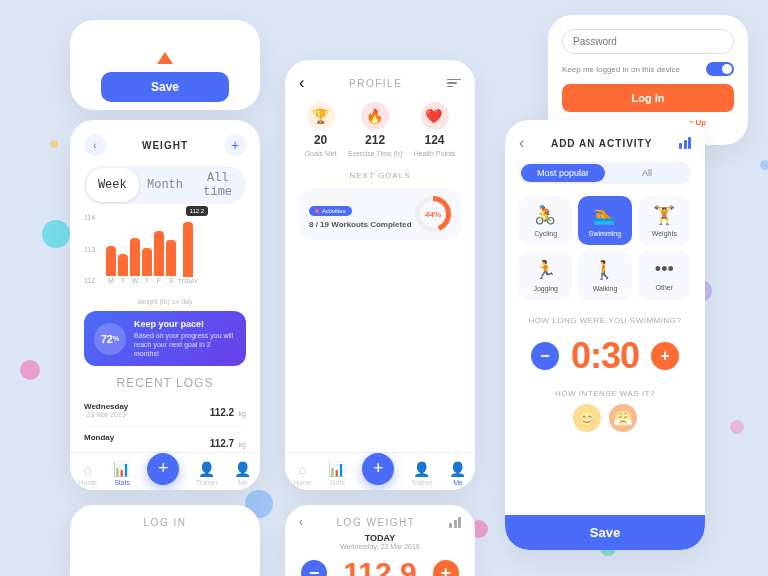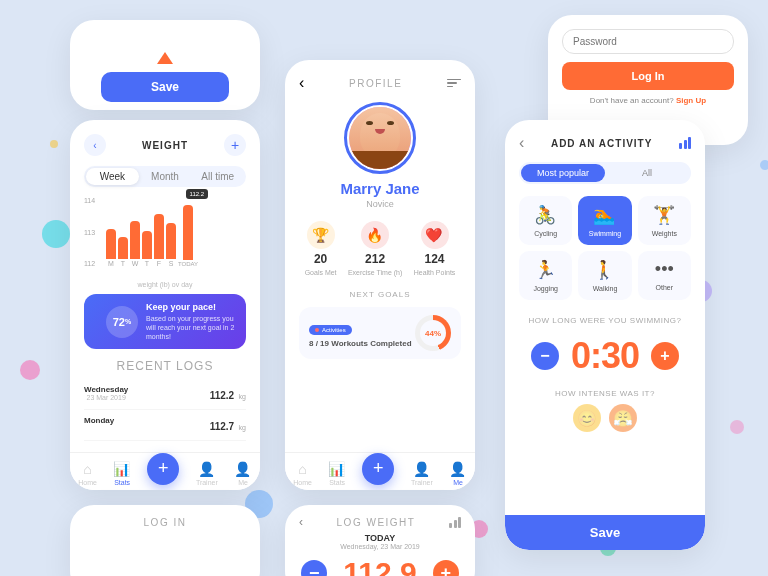--- a/index.html
+++ b/index.html
@@ -58,28 +58,29 @@
     }
     .tab-group {
       display: flex;
       background: #f0f4ff;
       border-radius: 20px;
       padding: 2px;
       margin-bottom: 10px;
     }
     .tab-btn {
       flex: 1;
-      font-size: 10px;
+      font-size: 12px;
       padding: 3px 0;
       border-radius: 20px;
       border: none;
       background: transparent;
       color: #888;
       cursor: pointer;
       font-weight: 500;
+      font-family: Liberation Mono, monospace;
     }
     .tab-btn.active {
       background: #fff;
       color: #333;
       box-shadow: 0 1px 4px rgba(0,0,0,0.1);
     }
 
     
     .chart-area {
       position: relative;
@@ -125,21 +126,20 @@
     }
     .pace-circle {
       width: 32px; height: 32px;
       background: rgba(255,255,255,0.2);
       border-radius: 50%;
       display: flex; align-items: center; justify-content: center;
       font-size: 11px;
       font-weight: 700;
       color: #fff;
       flex-shrink: 0;
-      margin-left: 12px;
     }
     .pace-text h4 {
       font-size: 9px;
       color: #fff;
       font-weight: 700;
       margin-bottom: 2px;
     }
     .pace-text p {
       font-size: 7px;
       color: rgba(255,255,255,0.8);
@@ -715,20 +715,26 @@
 <div class="card" id="top-card">
   <div style="display:flex;align-items:flex-end;justify-content:center;height:50px;padding-bottom:4px;">
     <div style="width:0;height:0;border-left:8px solid transparent;border-right:8px solid transparent;border-bottom:12px solid #ff6b35;margin-bottom:4px;"></div>
   </div>
   <button class="save-big-btn">Save</button>
 </div>
 
 <div class="card" id="login-panel">
   <div class="login-input-wrap">
     <input class="login-input" type="password" placeholder="Password" style="">
+  </div>
+  <div class="remember-row">
+    <span class="remember-text">Keep me logged in on this device</span>
+    <div class="toggle-switch">
+      <div class="toggle-knob"></div>
+    </div>
   </div>
   <button class="login-btn">Log In</button>
   <div class="signup-row">
     <span>Don't have an account?</span>
     <span class="signup-link">Sign Up</span>
   </div>
 </div>
 
 <div class="card" id="weight-card">
   <div class="card-nav">
@@ -841,37 +847,20 @@
   <div class="profile-header">
     <div class="nav-icon" style="background:none;">‹</div>
     <span class="profile-title">PROFILE</span>
     <div class="filter-icon">
       <span></span>
         <span></span>
         <span></span>
     </div>
   </div>
 
-  <div class="avatar-section">
-    <div class="avatar-ring">
-      <div class="avatar-img">
-
-        <div style="width:66px;height:66px;border-radius:50%;background:linear-gradient(180deg,#f5c5a3 0%,#e8956d 100%);position:relative;overflow:hidden;">
-
-          <div style="position:absolute;top:8px;left:50%;transform:translateX(-50%);width:40px;height:45px;background:linear-gradient(180deg,#f5c5a3,#eba57a);border-radius:50% 50% 45% 45%;"></div>
-          <div style="position:absolute;top:16px;left:17px;width:7px;height:4px;background:#5a3a1a;border-radius:50%;"></div>
-          <div style="position:absolute;top:16px;right:17px;width:7px;height:4px;background:#5a3a1a;border-radius:50%;"></div>
-          <div style="position:absolute;top:24px;left:50%;transform:translateX(-50%);width:10px;height:5px;background:#c05050;border-radius:0 0 8px 8px;"></div>
-          <div style="position:absolute;bottom:0;left:0;right:0;height:20px;background:#8b4513;border-radius:0 0 50% 50%;"></div>
-        </div>
-      </div>
-    </div>
-    <div class="profile-name">Marry Jane</div>
-    <div class="profile-role">Novice</div>
-  </div>
 
   <div class="stats-row">
     <div class="stat-item">
       <div class="stat-icon-circle" style="background:#fff3e0;">🏆</div>
       <span class="stat-value">20</span>
       <span class="stat-label">Goals Met</span>
     </div>
     <div class="stat-item">
       <div class="stat-icon-circle" style="background:#fce4e4;">🔥</div>
       <span class="stat-value">212</span>

